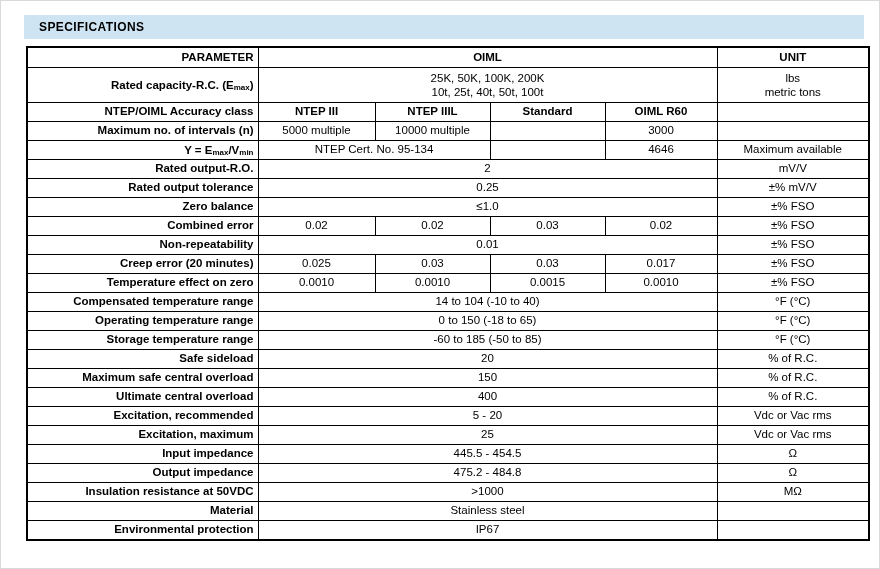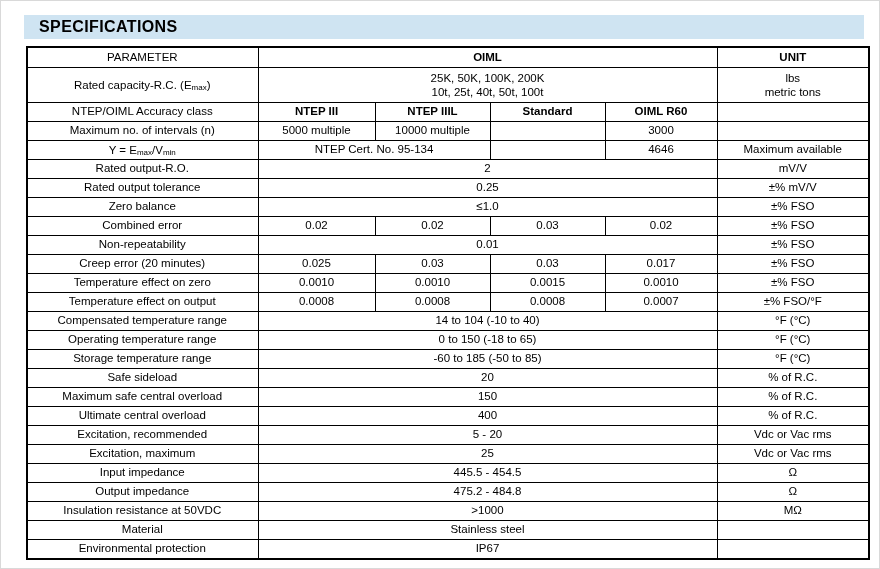--- a/index.html
+++ b/index.html
@@ -18,21 +18,21 @@
     overflow: hidden;
   }
   .title-bar {
     position: absolute;
     left: 23px;
     top: 14px;
     width: 840px;
     height: 24px;
     box-sizing: border-box;
     padding-left: 15px;
-    font-size: 16px;
+    font-size: 12px;
     font-weight: bold;
     letter-spacing: 0.4px;
     line-height: 24px;
   }
   table.spec-table {
     position: absolute;
     left: 25px;
     top: 45px;
     width: 842px;
     border-collapse: collapse;
@@ -48,22 +48,22 @@
     height: 18px;
     line-height: 1.2;
     overflow: hidden;
     white-space: nowrap;
   }
   .spec-table thead th {
     height: 19px;
     font-weight: bold;
   }
   .spec-table th.param, .spec-table td.param {
-    text-align: center;
-    font-weight: normal;
+    text-align: right;
+    font-weight: bold;
     padding-left: 3px;
   }
   .spec-table tr.tall td { height: 34px; }
   .spec-table td.val.bold { font-weight: bold; }
   .spec-table sub {
     font-size: 8px;
     line-height: 0;
     position: relative;
     top: 1px;
     vertical-align: baseline;
@@ -169,28 +169,20 @@
         </tr>
         <tr>
           <td class="param">Temperature effect on zero</td>
           <td class="val">0.0010</td>
           <td class="val">0.0010</td>
           <td class="val">0.0015</td>
           <td class="val">0.0010</td>
           <td class="unit">±% FSO</td>
         </tr>
         <tr>
-          <td class="param">Temperature effect on output</td>
-          <td class="val">0.0008</td>
-          <td class="val">0.0008</td>
-          <td class="val">0.0008</td>
-          <td class="val">0.0007</td>
-          <td class="unit">±% FSO/°F</td>
-        </tr>
-        <tr>
           <td class="param">Compensated temperature range</td>
           <td class="val" colspan="4">14 to 104 (-10 to 40)</td>
           <td class="unit">°F (°C)</td>
         </tr>
         <tr>
           <td class="param">Operating temperature range</td>
           <td class="val" colspan="4">0 to 150 (-18 to 65)</td>
           <td class="unit">°F (°C)</td>
         </tr>
         <tr>

